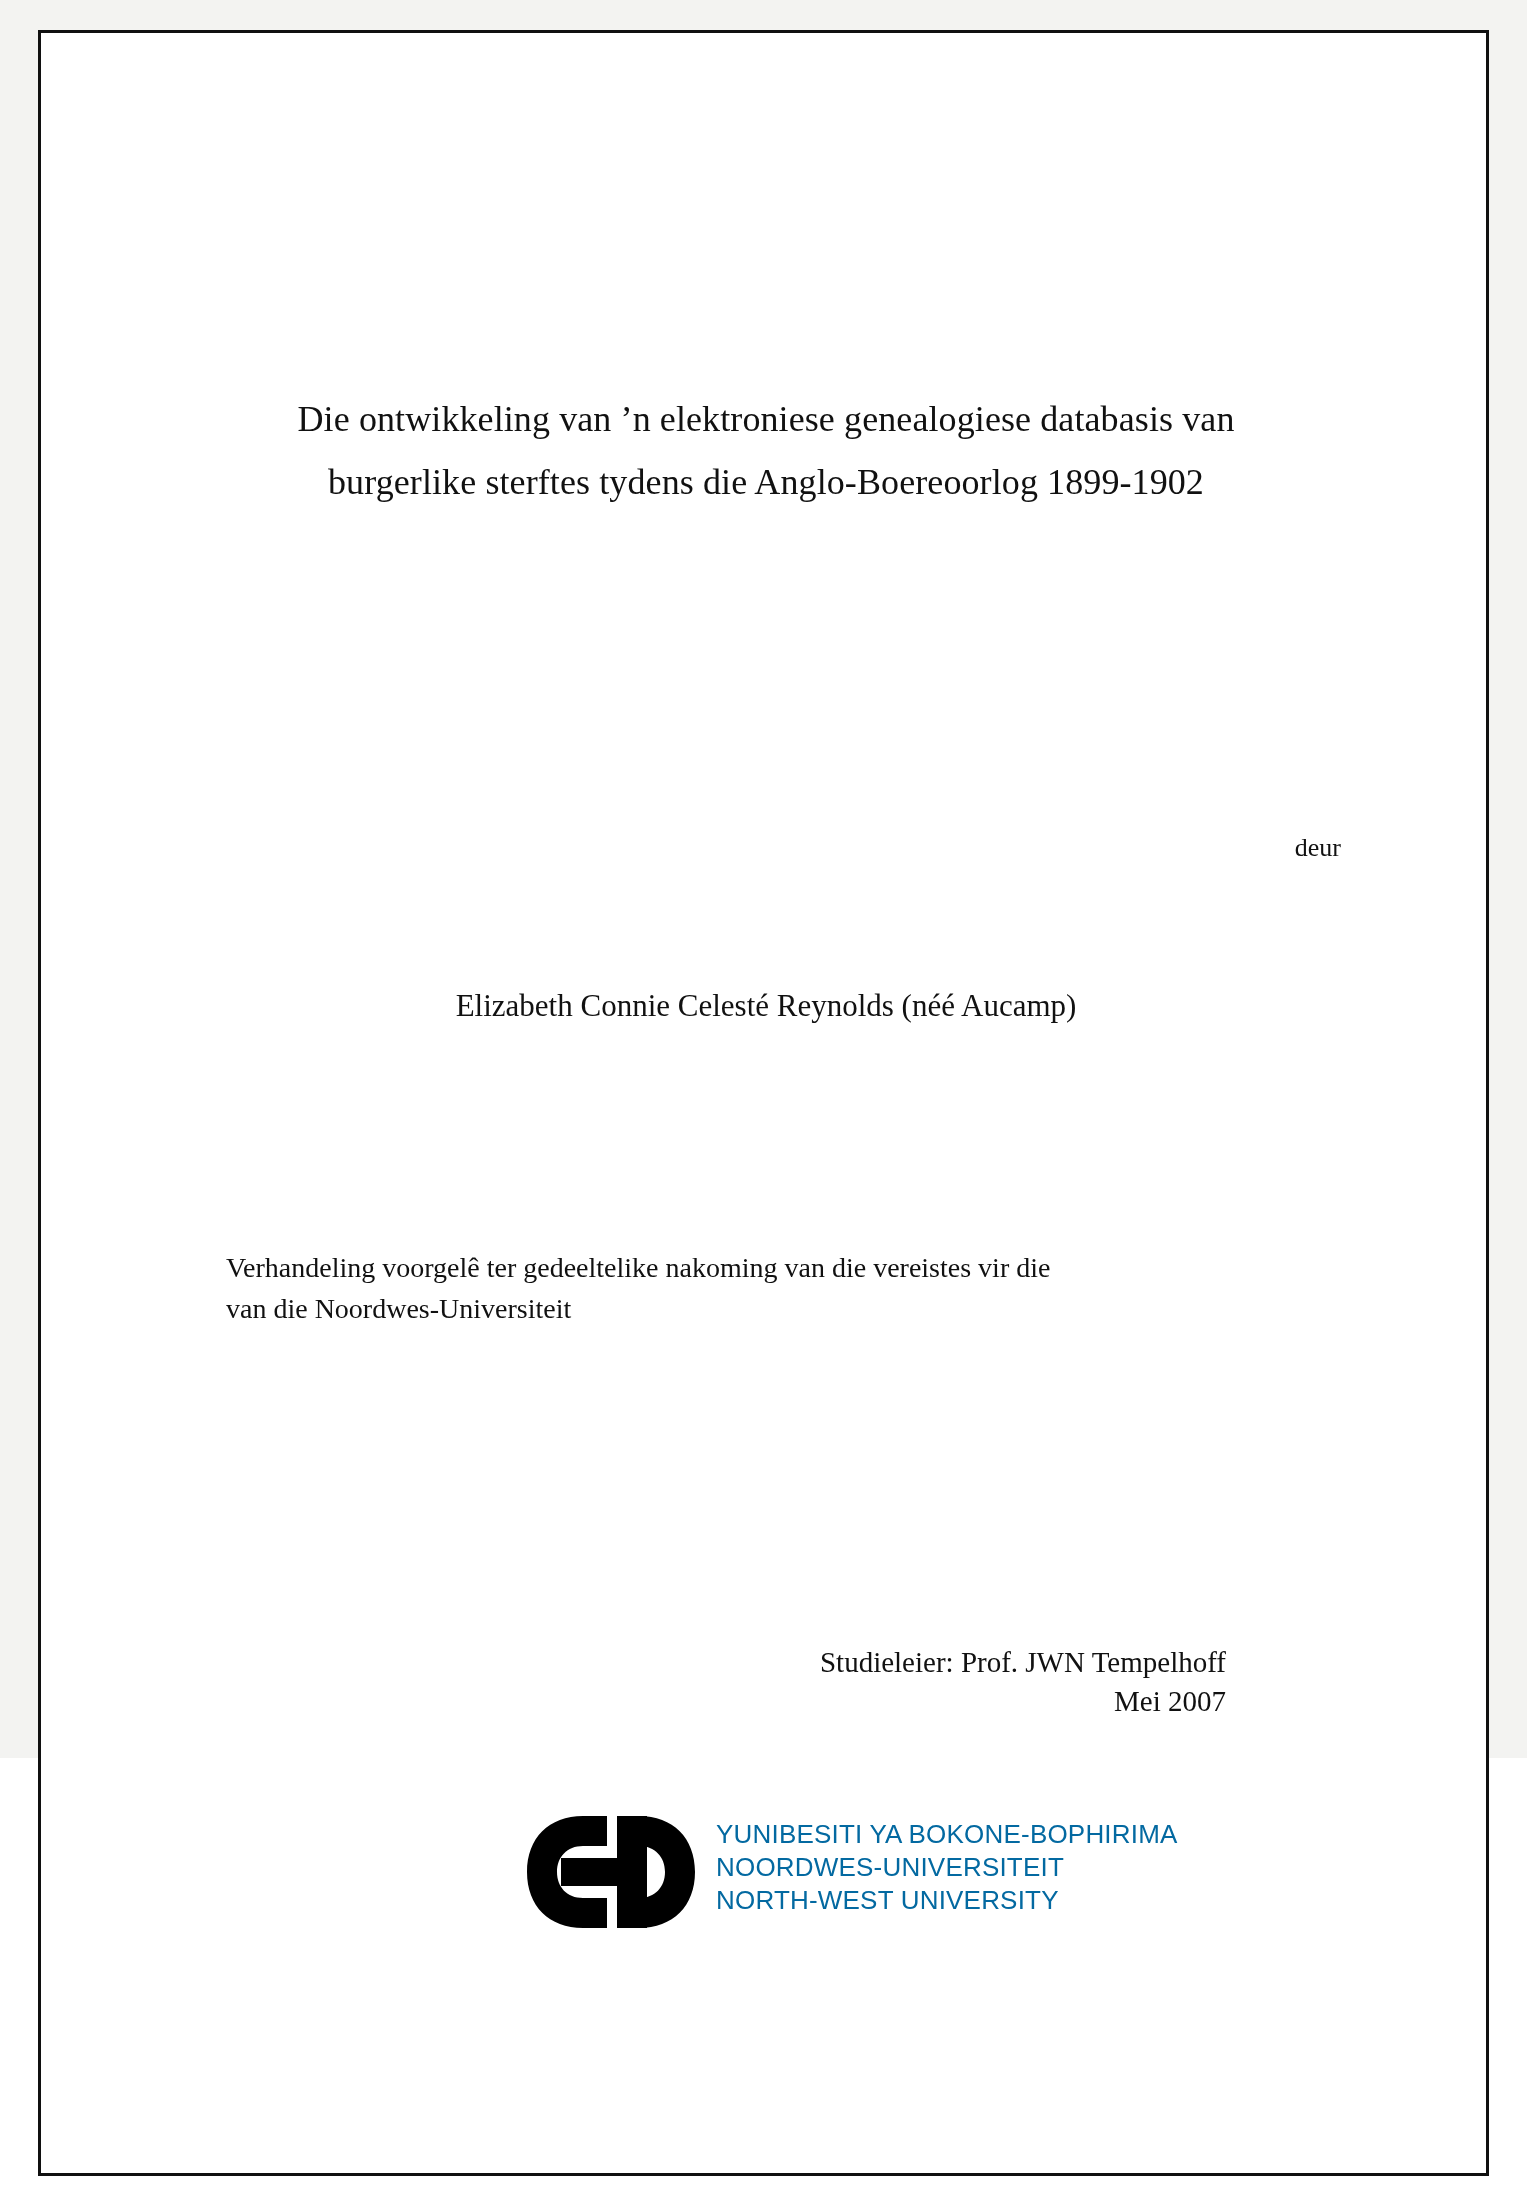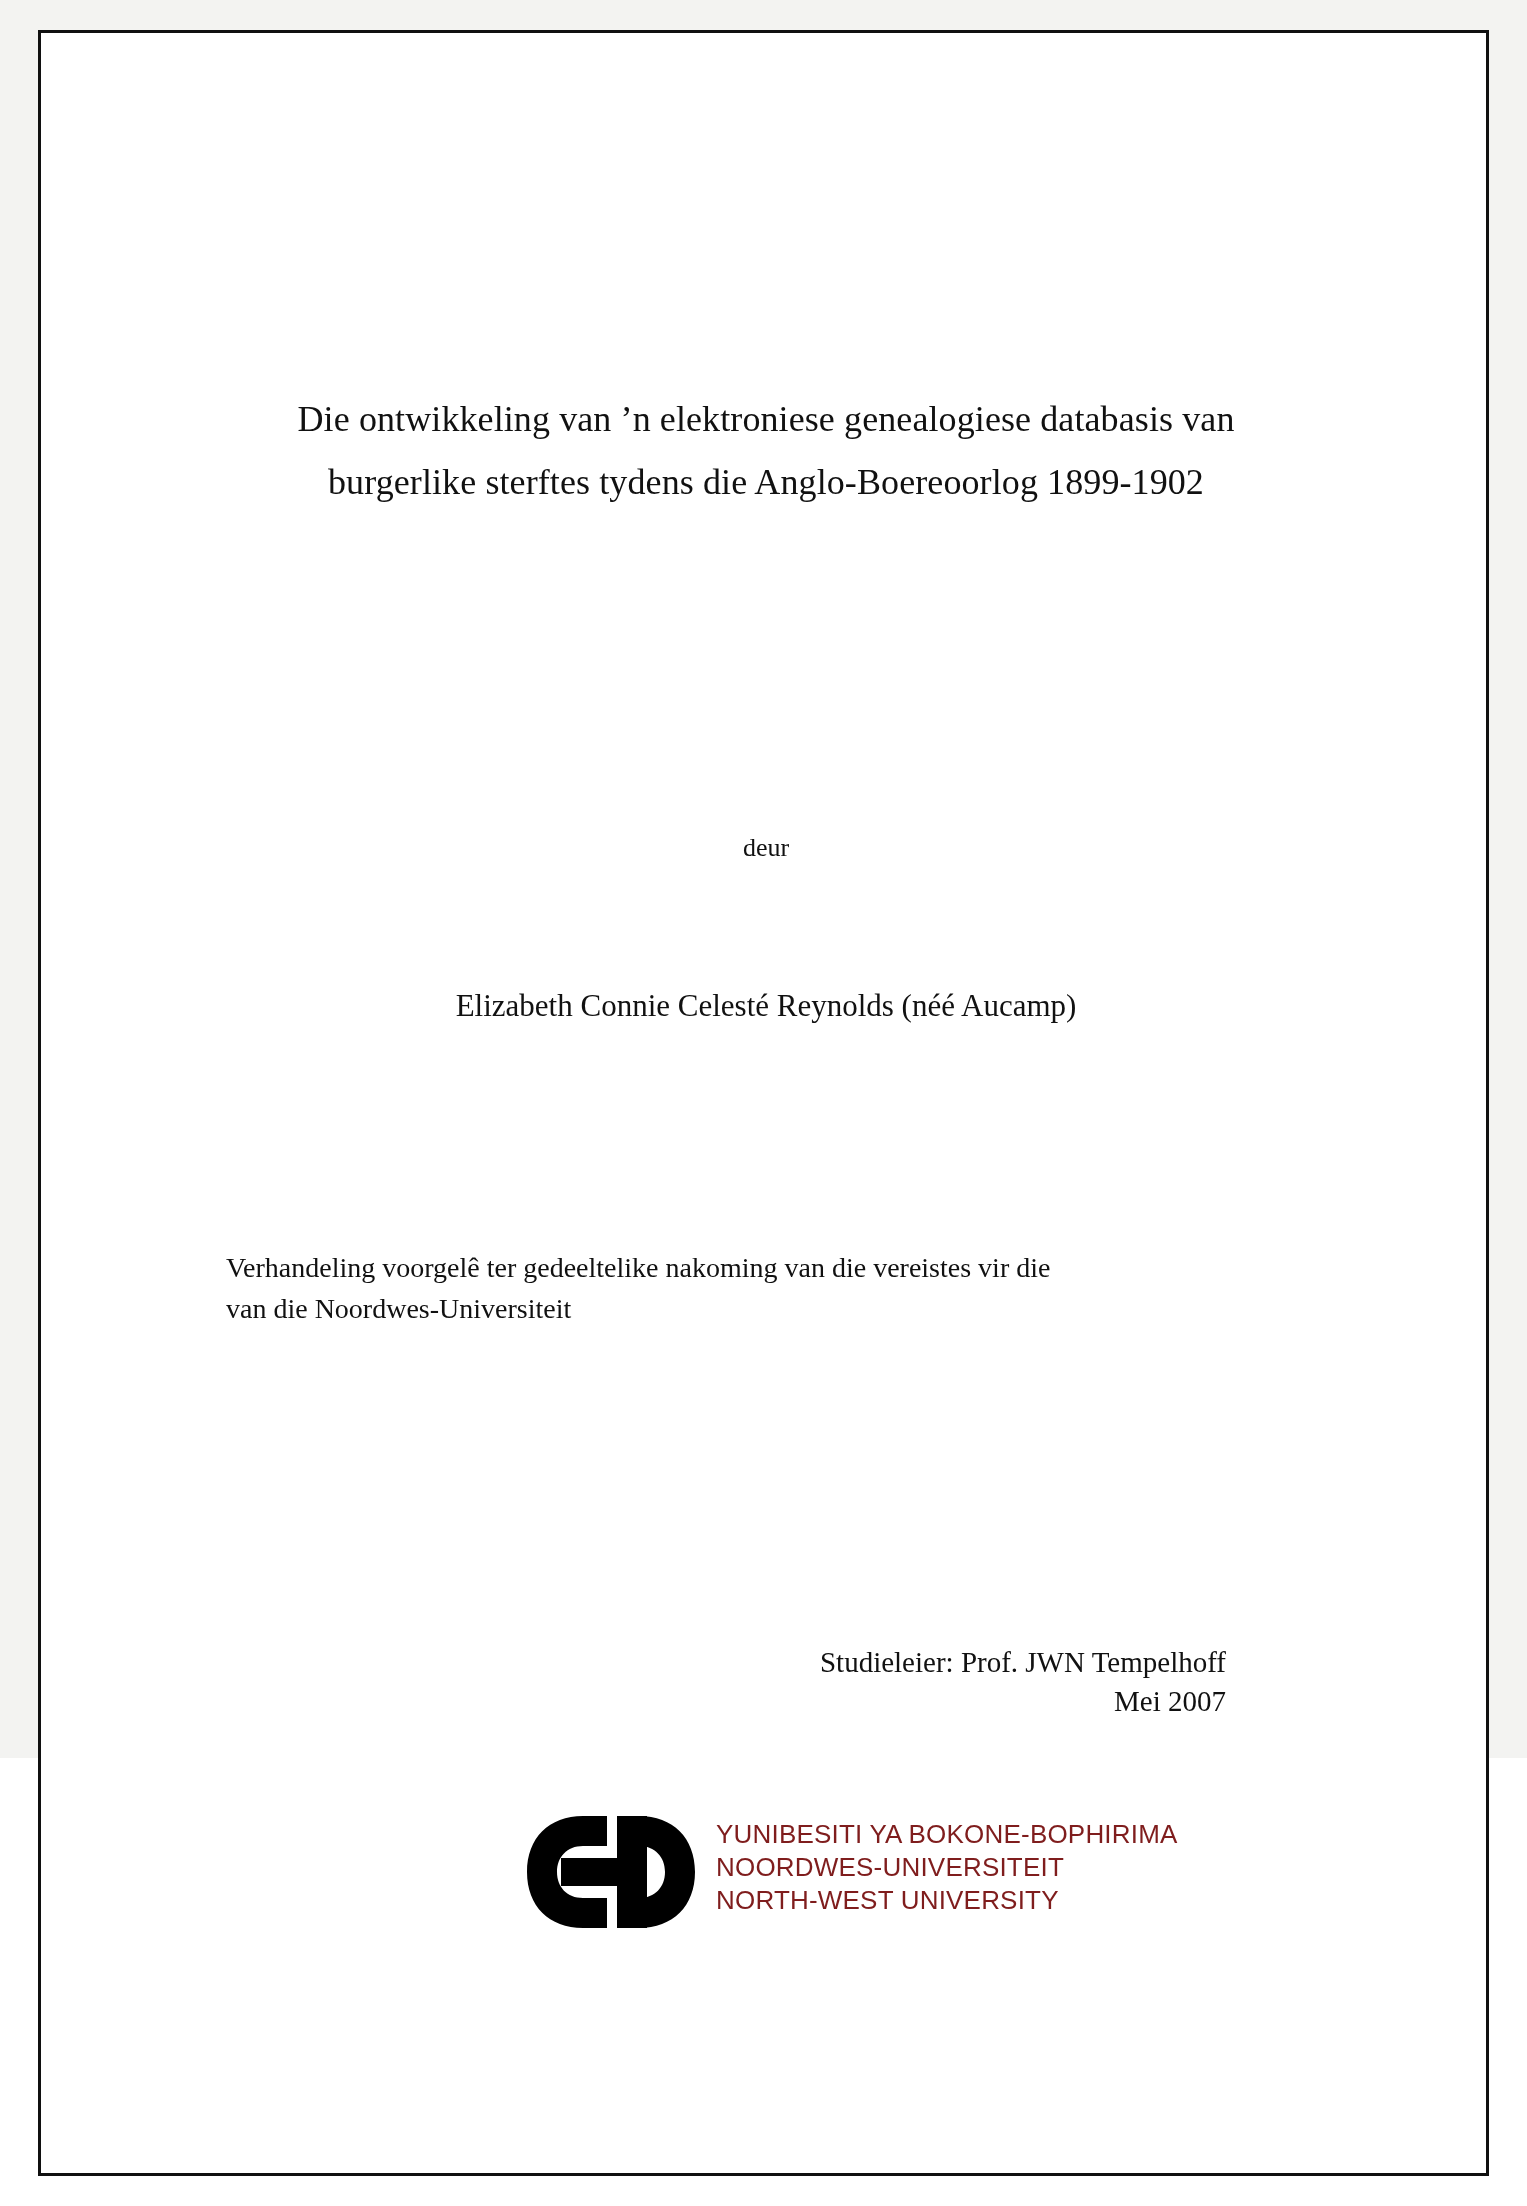--- a/index.html
+++ b/index.html
@@ -64,21 +64,21 @@
     line-height: 1.75;
     letter-spacing: 0.1px;
   }
   .title-line { display: block; }
 
   .deur {
     position: absolute;
     top: 800px;
     left: 0;
     width: 1150px;
-    text-align: center;
+    text-align: right;
     font-size: 26px;
   }
 
   .author {
     position: absolute;
     top: 955px;
     left: 0;
     width: 1150px;
     text-align: center;
     font-size: 31px;
@@ -125,21 +125,21 @@
     height: 120px;
   }
   .logo-text {
     position: absolute;
     left: 195px;
     top: 10px;
     font-family: "Liberation Sans", sans-serif;
     font-size: 26px;
     line-height: 1.26;
     letter-spacing: 0.2px;
-    color: #7f1d1d;
+    color: #0369a1;
     white-space: nowrap;
   }
   .logo-text span { display: block; }
 </style>
 </head>
 <body>
 
 <div class="scan">
   <div class="page-frame">
     <div class="page-inner">

